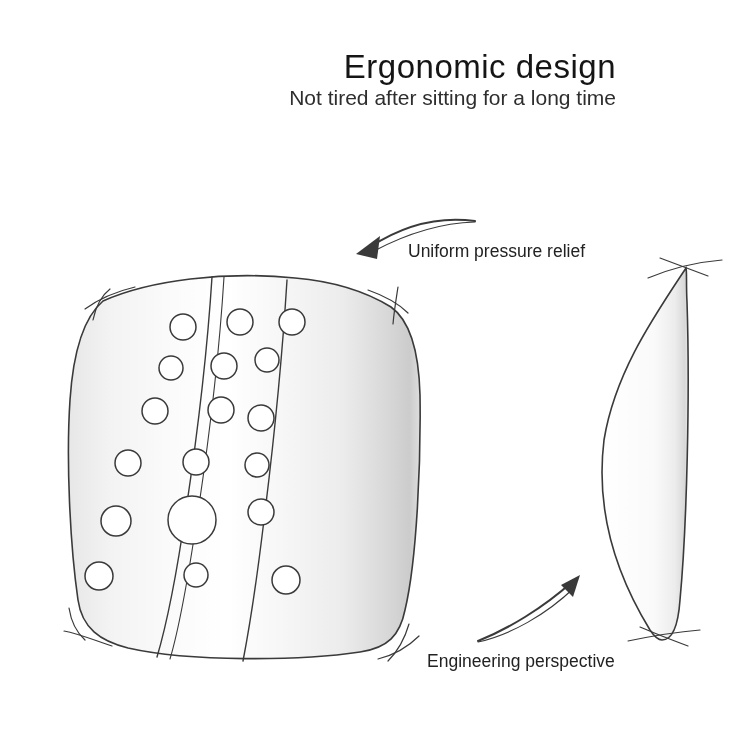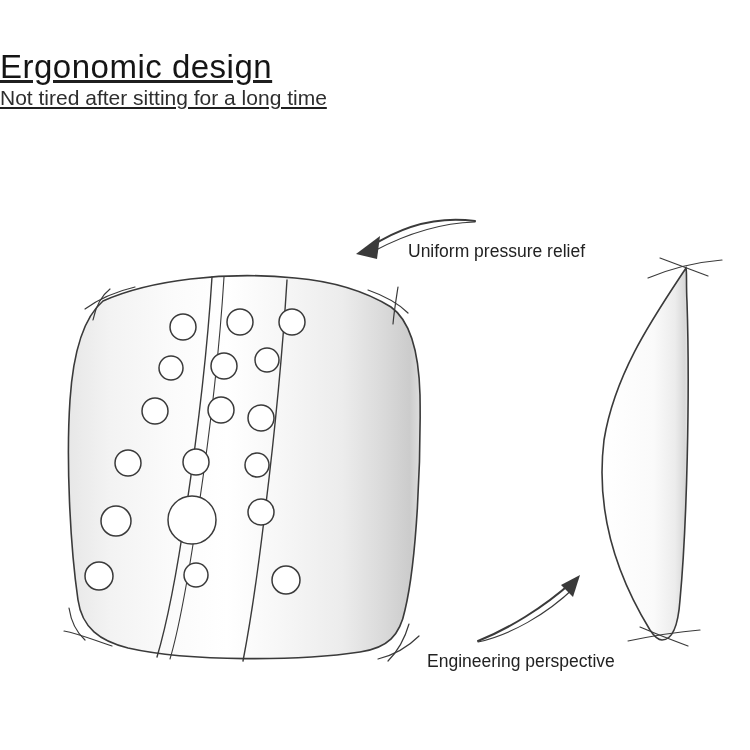--- a/index.html
+++ b/index.html
@@ -1,19 +1,19 @@
 <!DOCTYPE html>
 <html><head>
 <meta charset="utf-8">
 <style>
   html,body{margin:0;padding:0;background:#ffffff;}
   body{width:750px;height:750px;position:relative;overflow:hidden;
        font-family:"Liberation Sans","DejaVu Sans",sans-serif;color:#1f1f1f;}
   .stage{position:absolute;inset:0;width:750px;height:750px;}
-  .titles{position:absolute;top:48px;left:0;width:616px;text-align:left;text-decoration:underline;}
+  .titles{position:absolute;top:48px;left:0;width:616px;text-align:right;}
   .title{font-size:33px;font-weight:400;letter-spacing:.5px;color:#151515;line-height:1.15;}
   .subtitle{font-size:21px;font-weight:400;color:#2e2e2e;}
   .annotation{position:absolute;font-size:17.5px;color:#222;white-space:nowrap;}
   .anno-pressure{left:408px;top:241px;}
   .anno-perspective{left:427px;top:651px;}
   svg.drawing{position:absolute;left:0;top:0;}
 </style>
 </head>
 <body>
 

